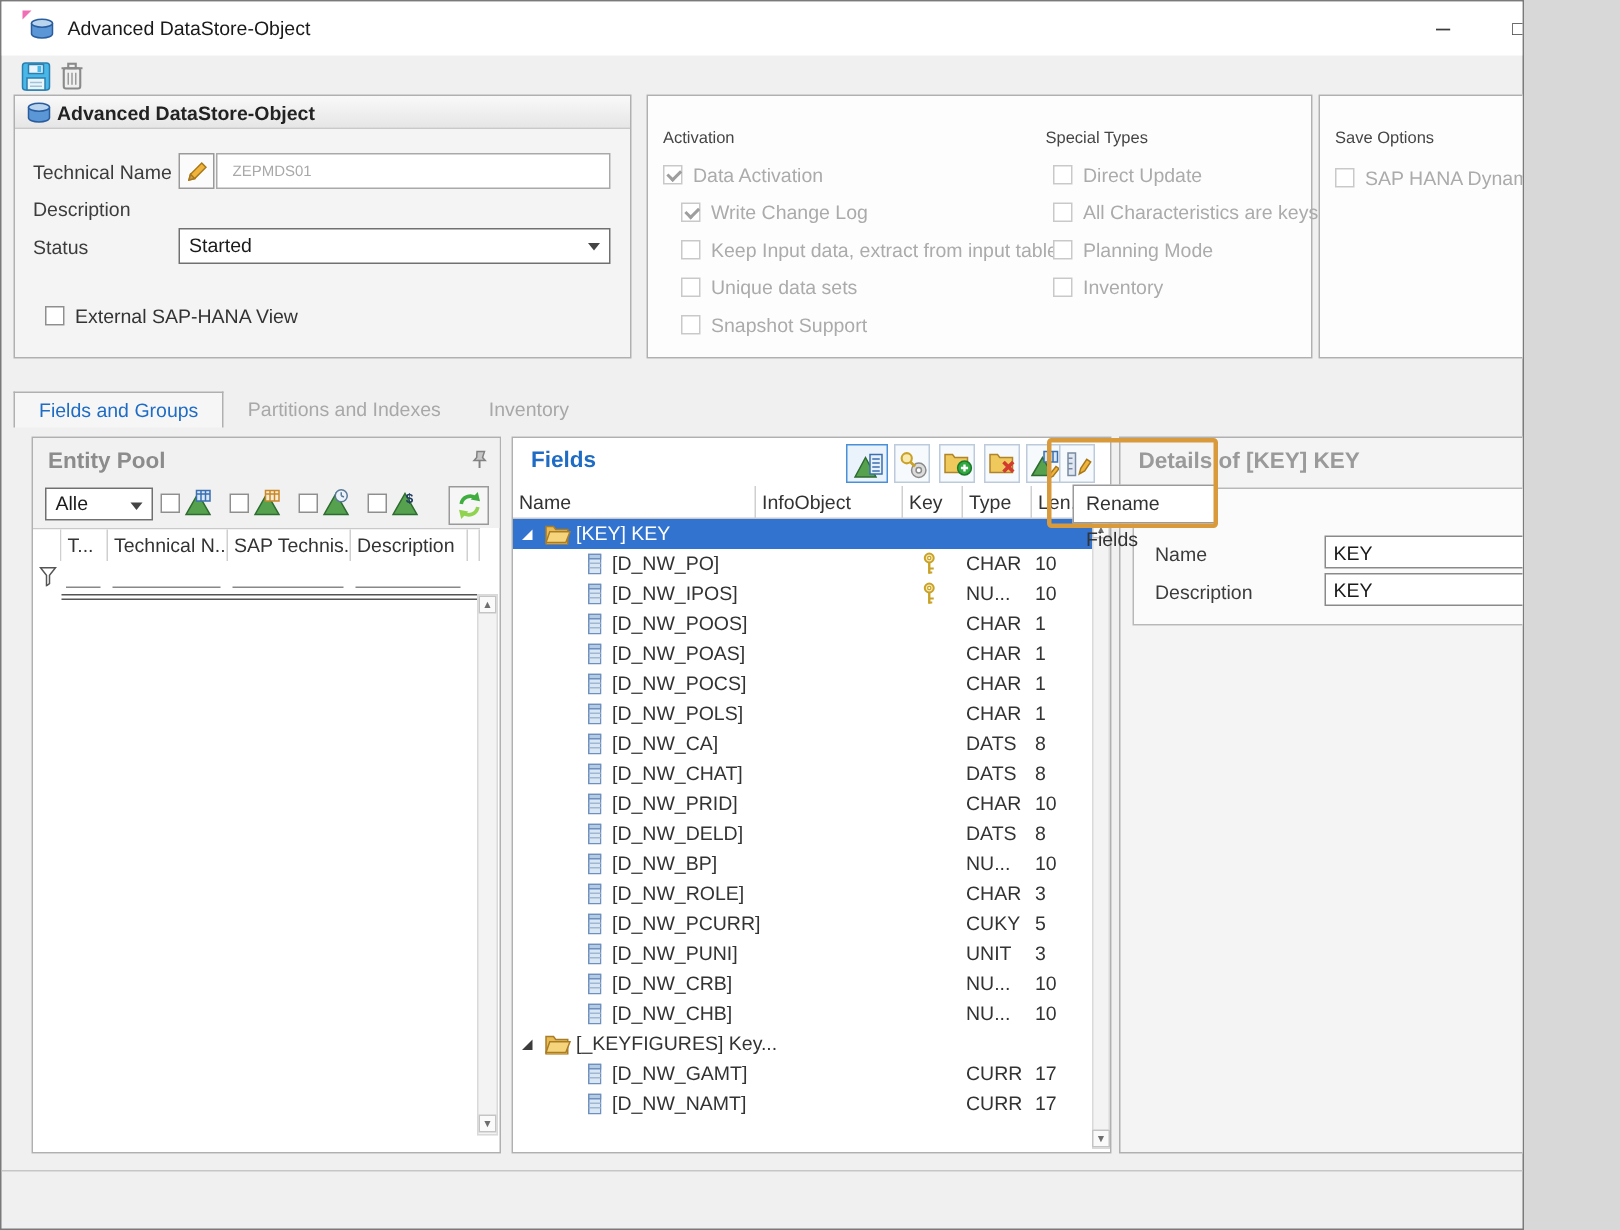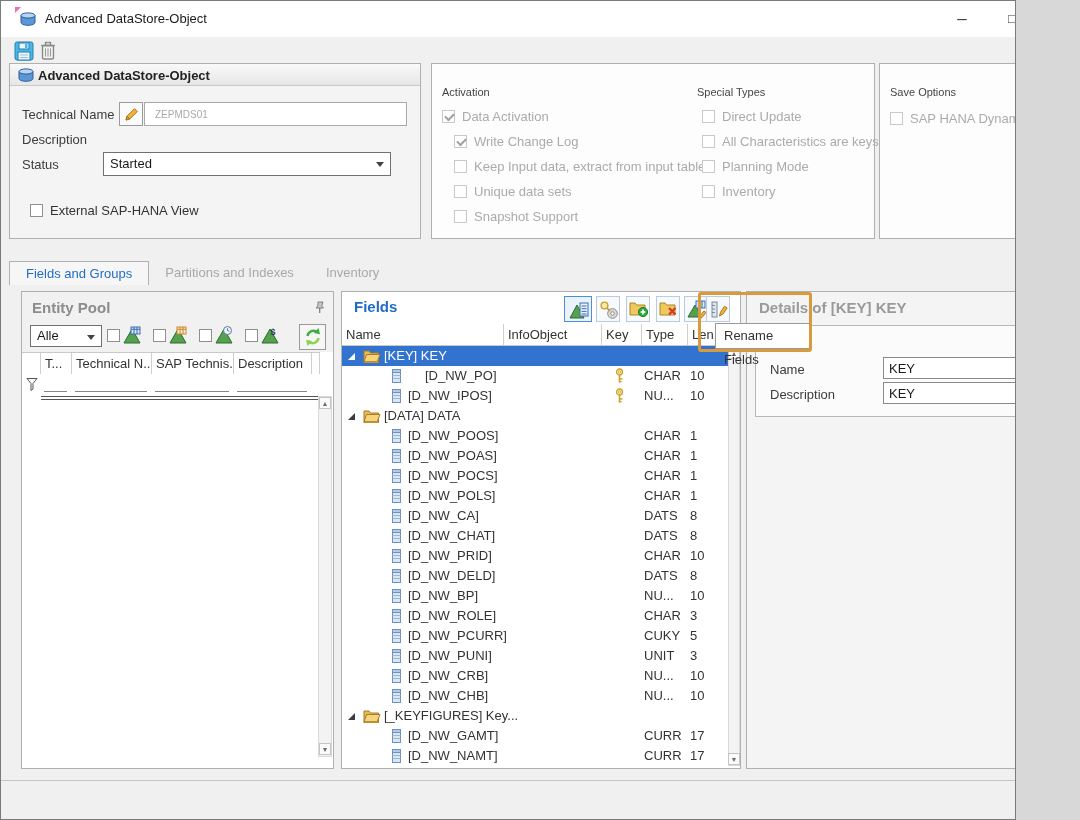--- a/index.html
+++ b/index.html
@@ -31,21 +31,21 @@
   #general-header{position:absolute;left:0;top:0;width:100%;height:22px;background:linear-gradient(#f9f9f9,#e6e6e6);border-bottom:1px solid #c9c9c9;}
   #general-header .hicon{position:absolute;left:6px;top:3px;}
   #general-header .htext{position:absolute;left:28px;top:4px;font-size:13px;font-weight:bold;color:#222;}
   .flabel{position:absolute;font-size:13px;color:#3c3c3c;}
   .tinput{position:absolute;height:24px;border:1px solid #8a8a8a;background:#fff;font-family:"Liberation Sans",sans-serif;font-size:10px;color:#1a1a1a;padding:0 10px;}
   #tn-input{left:134px;top:38px;width:263px;color:#a9a9a9;border-color:#a9a9a9;}
   #pencil-btn{position:absolute;left:109px;top:38px;width:24px;height:24px;border:1px solid #9a9a9a;background:#fbfbfb;text-align:center;padding-top:3px;}
   #desc-input{left:109px;top:63px;width:288px;}
   .combo{position:absolute;height:24px;border:1px solid #707070;background:#fff;font-size:13px;color:#1a1a1a;line-height:22px;padding-left:6px;}
   .combo .arrow{position:absolute;right:6px;top:9px;width:0;height:0;border-left:4px solid transparent;border-right:4px solid transparent;border-top:5px solid #444;}
-  #status-combo{left:93px;top:88px;width:288px;}
+  #status-combo{left:109px;top:88px;width:288px;}
 
   
   .cbrow{position:absolute;white-space:nowrap;font-size:13px;color:#333;}
   .cbrow.dis{color:#ababab;}
   .cb{display:inline-block;position:relative;width:13px;height:13px;border:1px solid #8f8f8f;background:#fff;vertical-align:-2px;margin-right:7px;}
   .cbrow.dis .cb{border-color:#c9c9c9;}
   .cb.checked::after{content:"";position:absolute;left:2px;top:2px;width:7px;height:4px;border-left:2px solid #9e9e9e;border-bottom:2px solid #9e9e9e;transform:rotate(-45deg);}
 
   
   #activation-panel{left:430px;top:62px;width:444px;height:176px;background:#fdfdfd;}
@@ -315,21 +315,21 @@
             </svg></div>
           <div class="fr-item" style="left: 42px;">[KEY] KEY</div>
         </div>
         <div class="frow">
           <div class="ficon" style="left: 50px; top: 3px;"><svg width="9" height="14" viewBox="0 0 9 14" xmlns="http://www.w3.org/2000/svg">
               <rect x="0.5" y="0.5" width="8" height="13" fill="#d9e6f4" stroke="#6f8fbf"></rect>
               <rect x="0.5" y="0.5" width="8" height="3" fill="#b4cbe4" stroke="#6f8fbf"></rect>
               <line x1="0.5" y1="6.5" x2="8.5" y2="6.5" stroke="#9fb7d2"></line>
               <line x1="0.5" y1="9.5" x2="8.5" y2="9.5" stroke="#9fb7d2"></line>
             </svg></div>
-          <div class="fr-item" style="left: 83px;">[D_NW_PO]</div>
+          <div class="fr-item" style="left: 66px;">[D_NW_PO]</div>
           <div class="ficon" style="left: 272px; top: 2px;"><svg width="11" height="16" viewBox="0 0 11 16" xmlns="http://www.w3.org/2000/svg">
               <circle cx="5.5" cy="4" r="3" fill="#f7e9b0" stroke="#c9a227" stroke-width="1.3"></circle>
               <circle cx="5.5" cy="4" r="1.1" fill="#fff" stroke="#c9a227" stroke-width="0.8"></circle>
               <line x1="5.5" y1="7" x2="5.5" y2="14.5" stroke="#c9a227" stroke-width="1.6"></line>
               <line x1="5.5" y1="11" x2="8.5" y2="11" stroke="#c9a227" stroke-width="1.4"></line>
               <line x1="5.5" y1="13.7" x2="7.5" y2="13.7" stroke="#c9a227" stroke-width="1.4"></line>
             </svg></div>
           <div class="fr-item" style="left: 302px;">CHAR</div>
           <div class="fr-item" style="left: 348px;">10</div>
         </div>
@@ -343,28 +343,20 @@
           <div class="fr-item" style="left: 66px;">[D_NW_IPOS]</div>
           <div class="ficon" style="left: 272px; top: 2px;"><svg width="11" height="16" viewBox="0 0 11 16" xmlns="http://www.w3.org/2000/svg">
               <circle cx="5.5" cy="4" r="3" fill="#f7e9b0" stroke="#c9a227" stroke-width="1.3"></circle>
               <circle cx="5.5" cy="4" r="1.1" fill="#fff" stroke="#c9a227" stroke-width="0.8"></circle>
               <line x1="5.5" y1="7" x2="5.5" y2="14.5" stroke="#c9a227" stroke-width="1.6"></line>
               <line x1="5.5" y1="11" x2="8.5" y2="11" stroke="#c9a227" stroke-width="1.4"></line>
               <line x1="5.5" y1="13.7" x2="7.5" y2="13.7" stroke="#c9a227" stroke-width="1.4"></line>
             </svg></div>
           <div class="fr-item" style="left: 302px;">NU...</div>
           <div class="fr-item" style="left: 348px;">10</div>
-        </div>
-        <div class="frow">
-          <div class="exp"></div>
-          <div class="ficon" style="left: 21px; top: 3px;"><svg width="18" height="14" viewBox="0 0 18 14" xmlns="http://www.w3.org/2000/svg">
-              <path d="M1 2 h5 l1.5 2 H15.5 v10 H1 z" fill="#e9bb55" stroke="#a97d28"></path>
-              <path d="M3.5 5.5 H17 L14.2 12.7 H1 z" fill="#f6d47c" stroke="#a97d28"></path>
-            </svg></div>
-          <div class="fr-item" style="left: 42px;">[DATA] DATA</div>
         </div>
         <div class="frow">
           <div class="ficon" style="left: 50px; top: 3px;"><svg width="9" height="14" viewBox="0 0 9 14" xmlns="http://www.w3.org/2000/svg">
               <rect x="0.5" y="0.5" width="8" height="13" fill="#d9e6f4" stroke="#6f8fbf"></rect>
               <rect x="0.5" y="0.5" width="8" height="3" fill="#b4cbe4" stroke="#6f8fbf"></rect>
               <line x1="0.5" y1="6.5" x2="8.5" y2="6.5" stroke="#9fb7d2"></line>
               <line x1="0.5" y1="9.5" x2="8.5" y2="9.5" stroke="#9fb7d2"></line>
             </svg></div>
           <div class="fr-item" style="left: 66px;">[D_NW_POOS]</div>
           <div class="fr-item" style="left: 302px;">CHAR</div>

